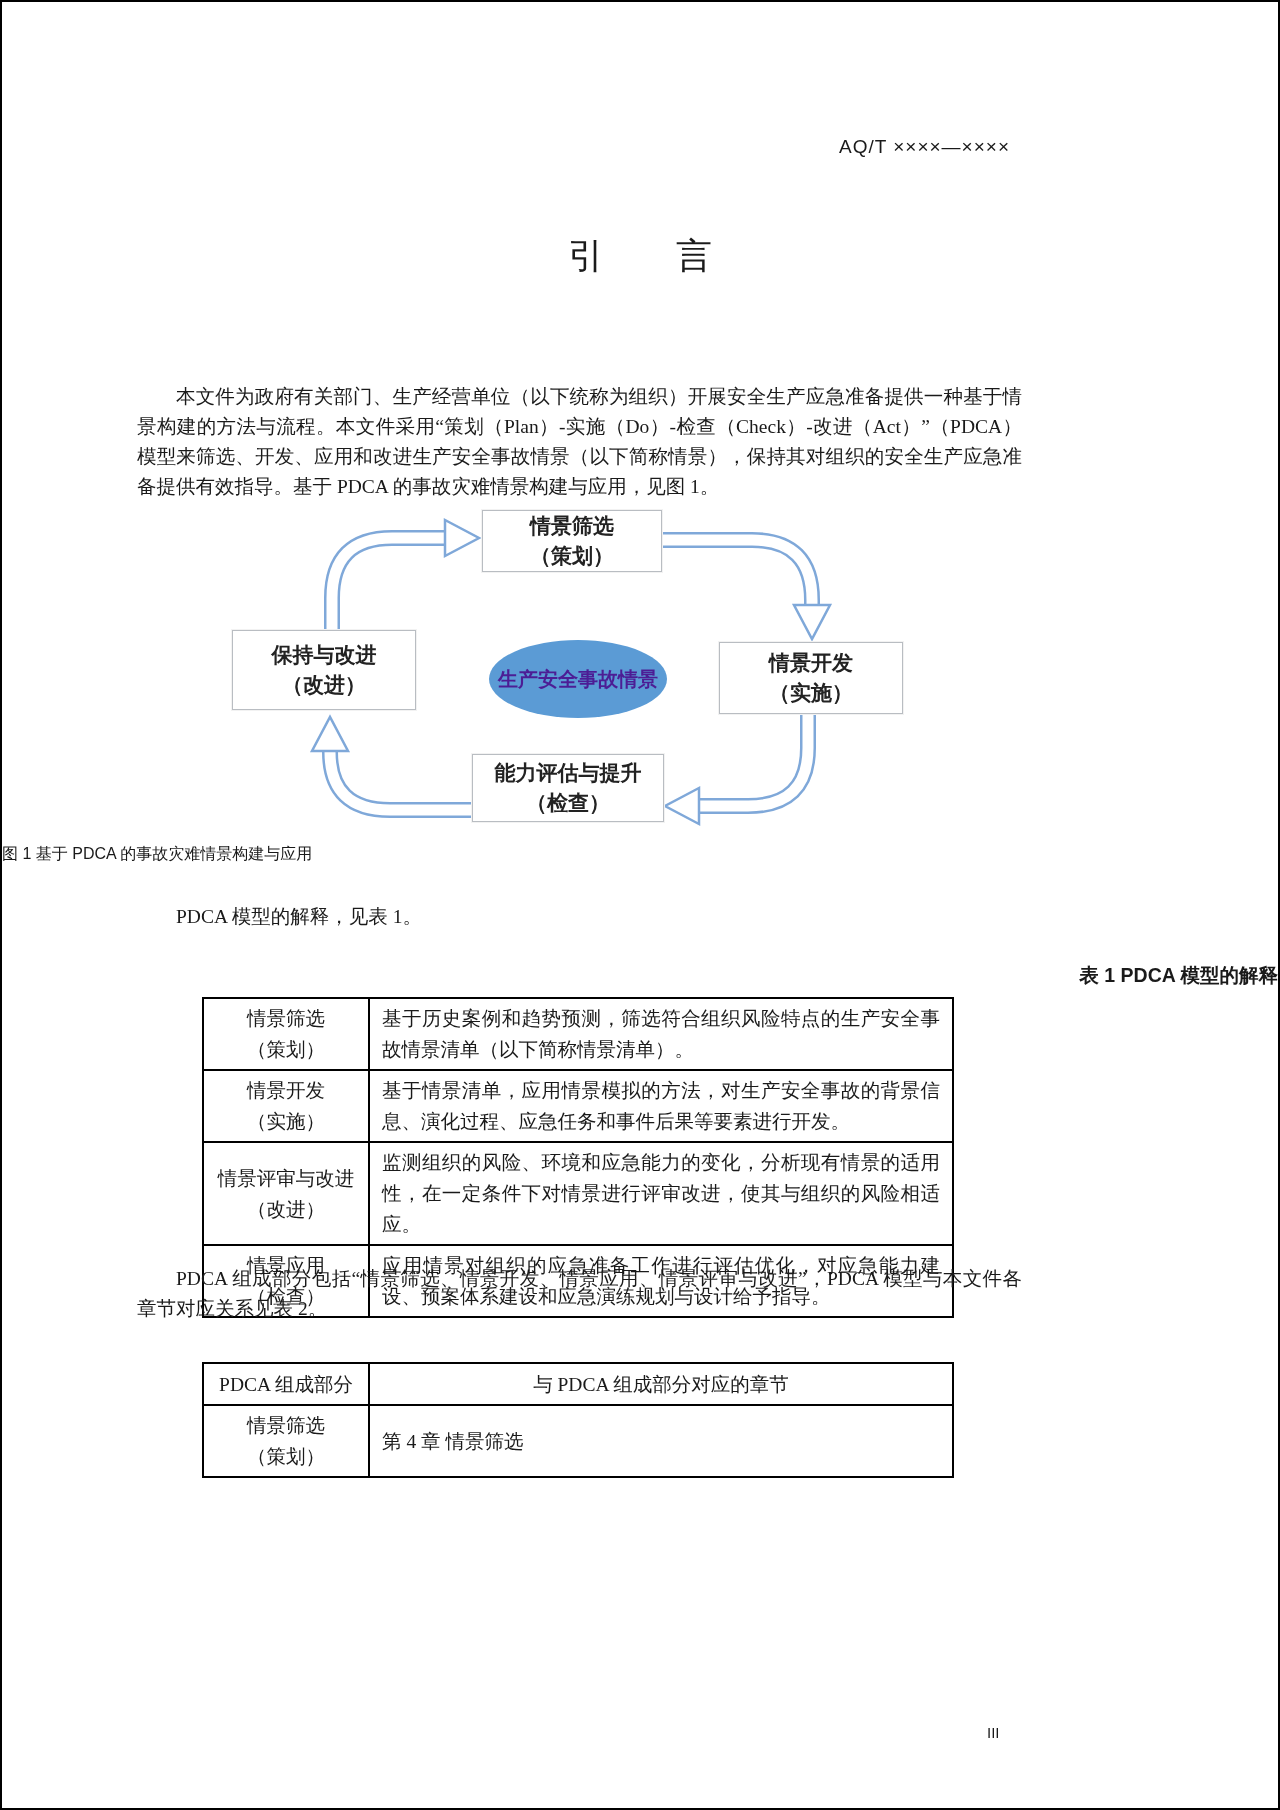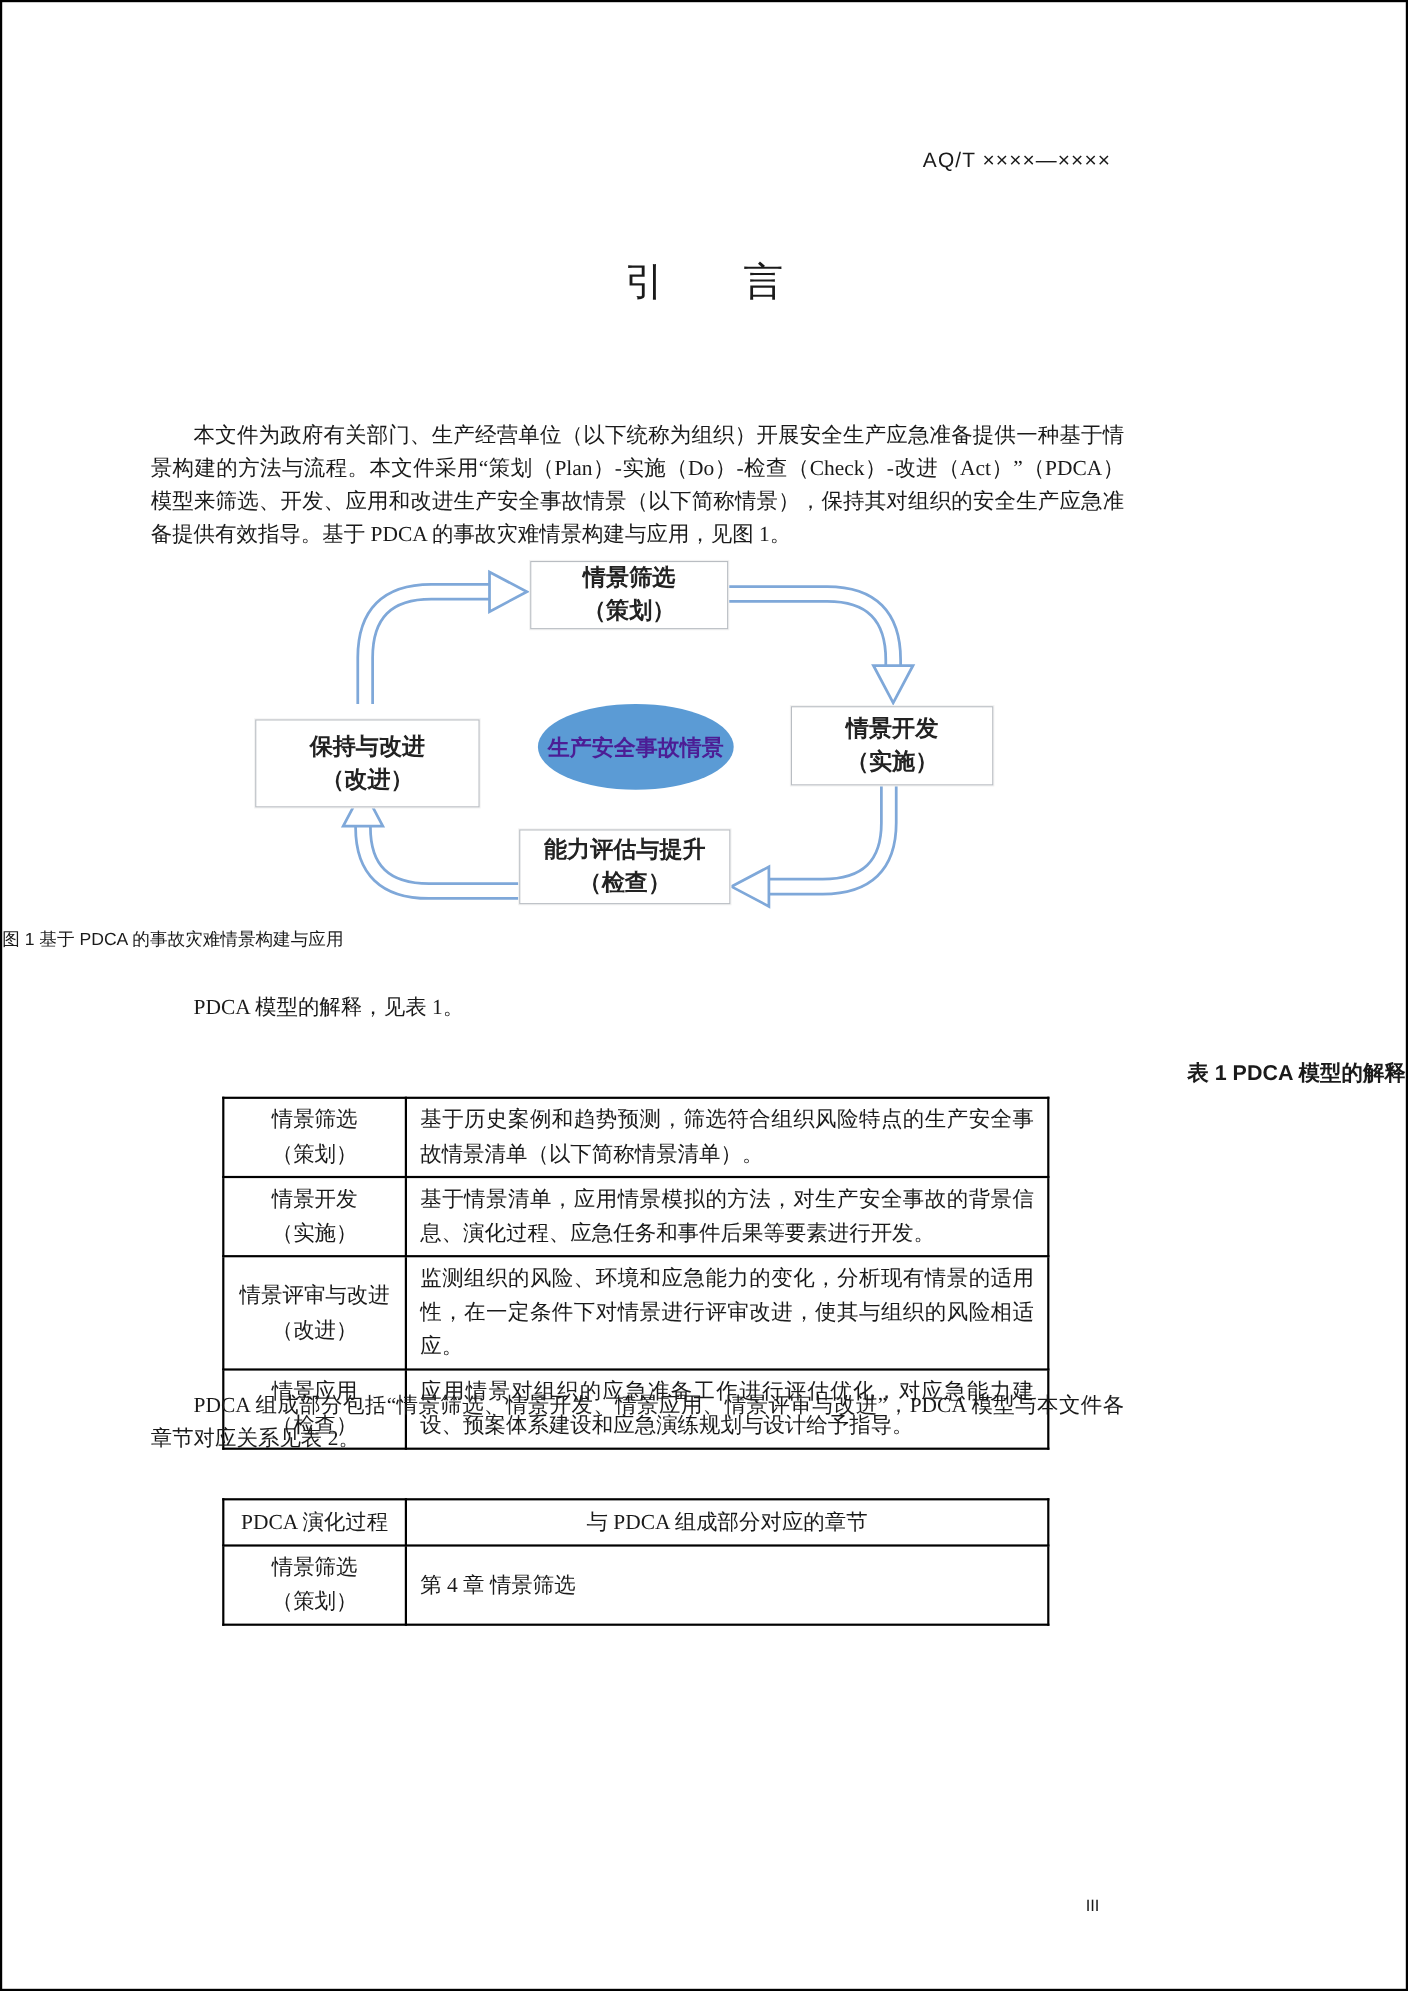--- a/index.html
+++ b/index.html
@@ -47,21 +47,21 @@
   .dnode{
     position:absolute;background:#fff;
     border:1.5px solid #b9bdc2;
     box-shadow:0 0 0 1px #f2f2f2;
     display:flex;flex-direction:column;align-items:center;justify-content:center;
     font-family:"Liberation Sans","DejaVu Sans",sans-serif;
     font-weight:bold;font-size:21px;line-height:30px;color:#222;
     box-sizing:border-box;text-align:center;
   }
   .dnode-top{left:250px;top:0;width:180px;height:62px;}
-  .dnode-left{left:0px;top:144px;width:204px;height:80px;}
+  .dnode-left{left:0px;top:120px;width:184px;height:80px;}
   .dnode-right{left:487px;top:132px;width:184px;height:72px;}
   .dnode-bottom{left:240px;top:244px;width:192px;height:68px;}
   .dellipse{
     position:absolute;left:257px;top:130px;width:178px;height:78px;
     background:#5b9bd5;border-radius:50%;
     display:flex;align-items:center;justify-content:center;
     font-family:"Liberation Sans","DejaVu Sans",sans-serif;
     font-size:20px;font-weight:bold;color:#4c1d95;white-space:nowrap;
   }
   .fig-caption{
@@ -198,21 +198,21 @@
       </tr>
     </tbody>
   </table>
 
   <div class="para para-2">PDCA 组成部分包括“情景筛选、情景开发、情景应用、情景评审与改进”，PDCA 模型与本文件各章节对应关系见表 2。</div>
 
 
   <table class="doc-table doc-table-2">
     <tbody>
       <tr class="t2-head">
-        <th class="term">PDCA 演化过程</th>
+        <th class="term">PDCA 组成部分</th>
         <th class="chapters">与 PDCA 组成部分对应的章节</th>
       </tr>
       <tr class="t2-row">
         <td class="term">
           <span style="display:block">情景筛选</span>
           <span style="display:block">（策划）</span>
         </td>
         <td>第 4 章  情景筛选</td>
       </tr>
     </tbody>

